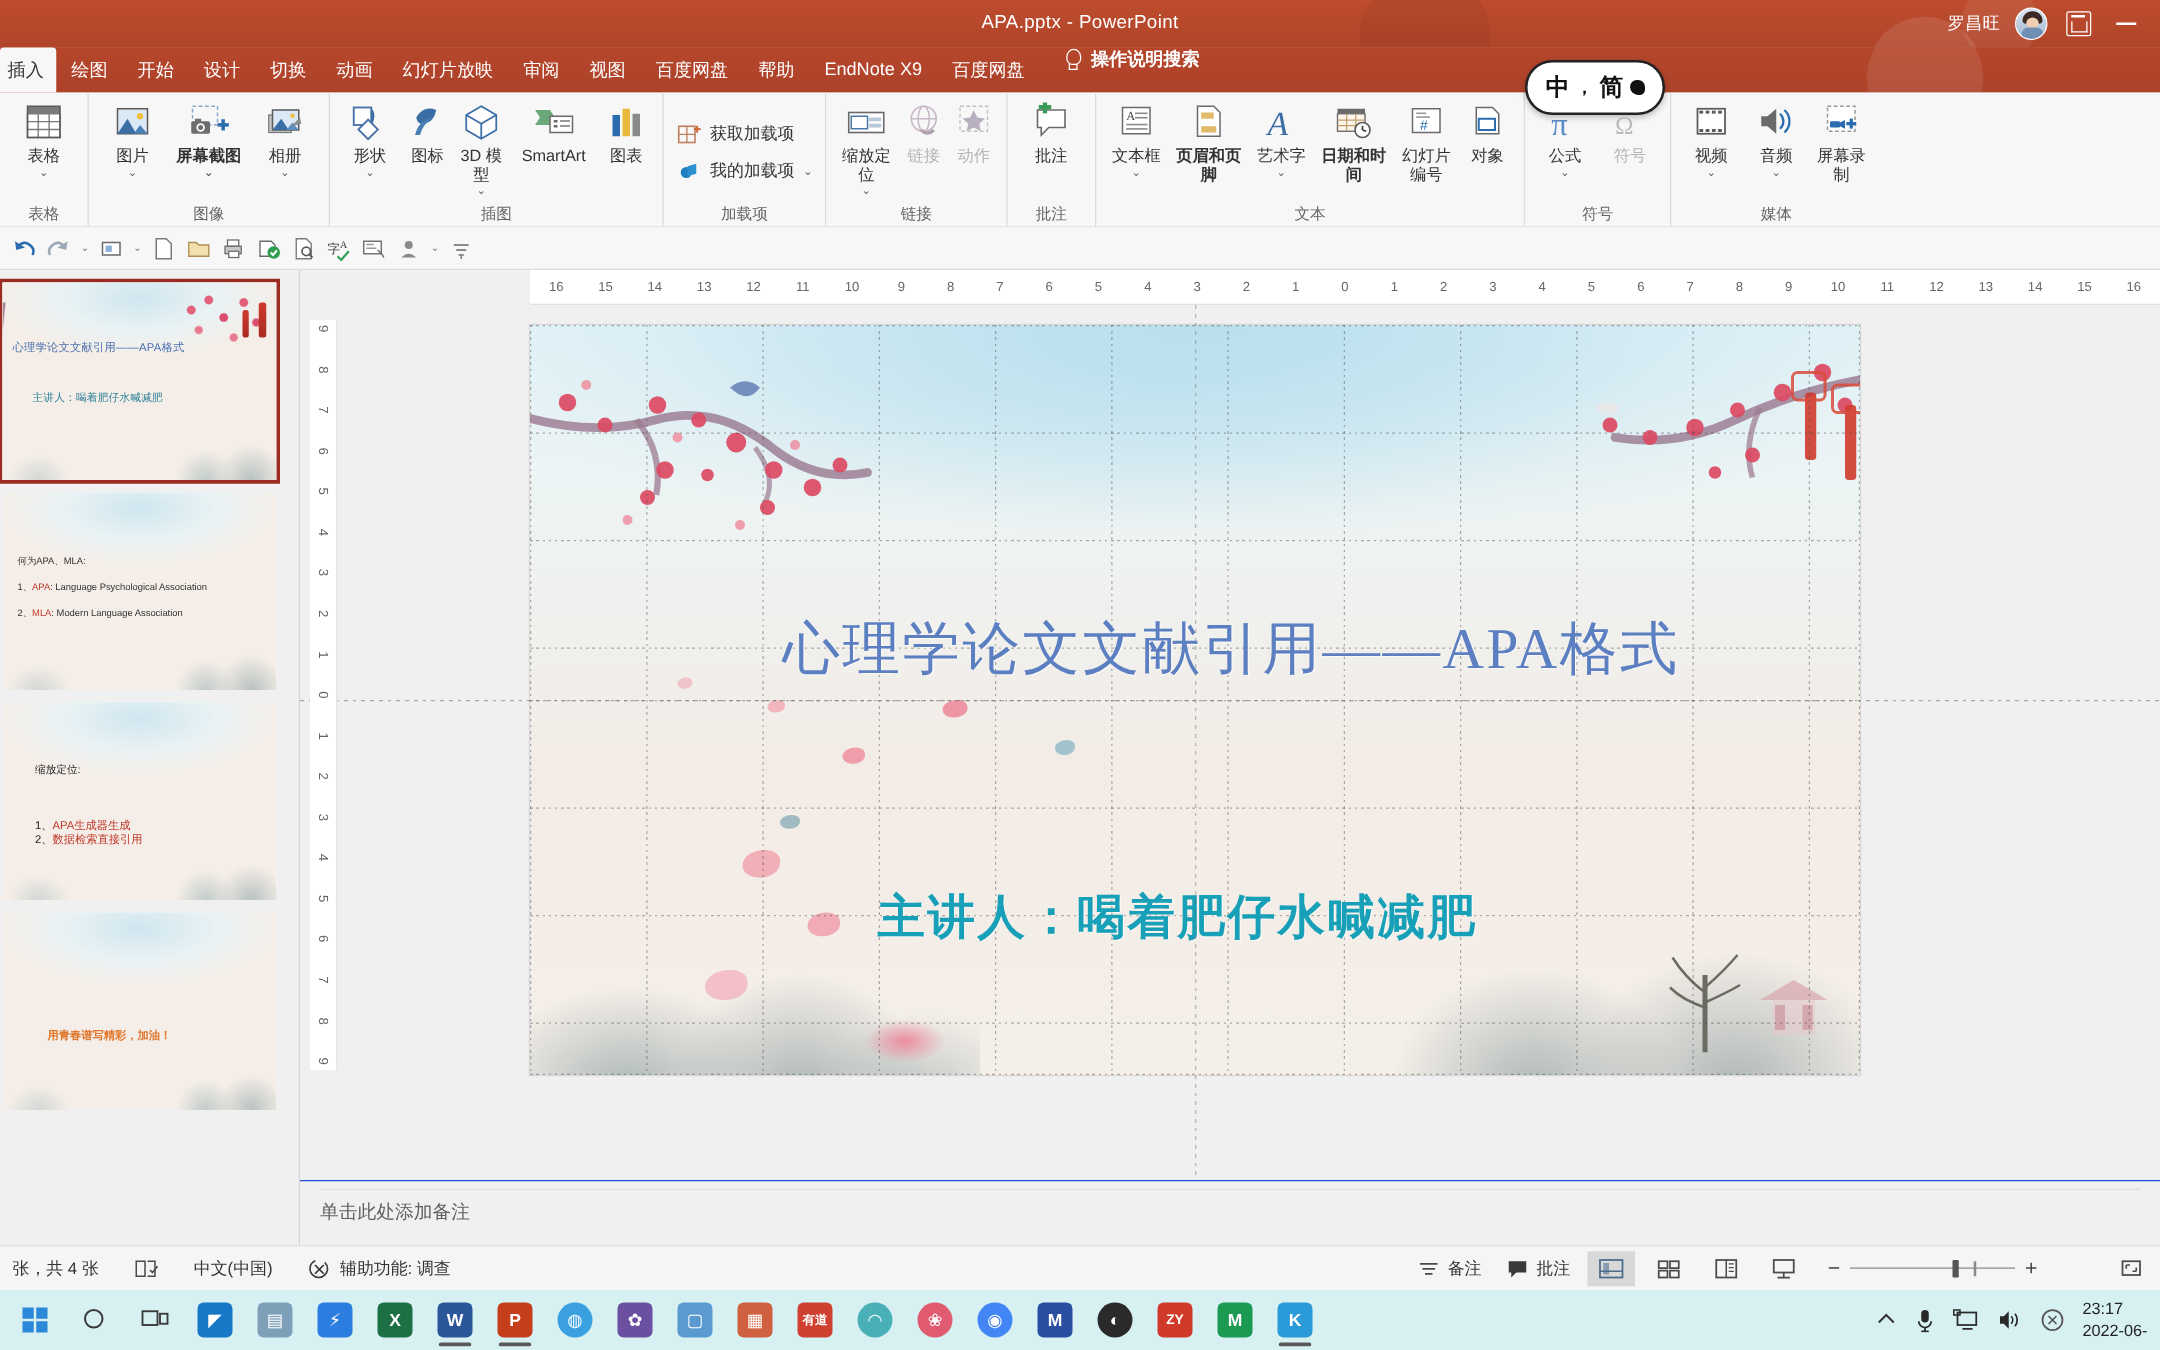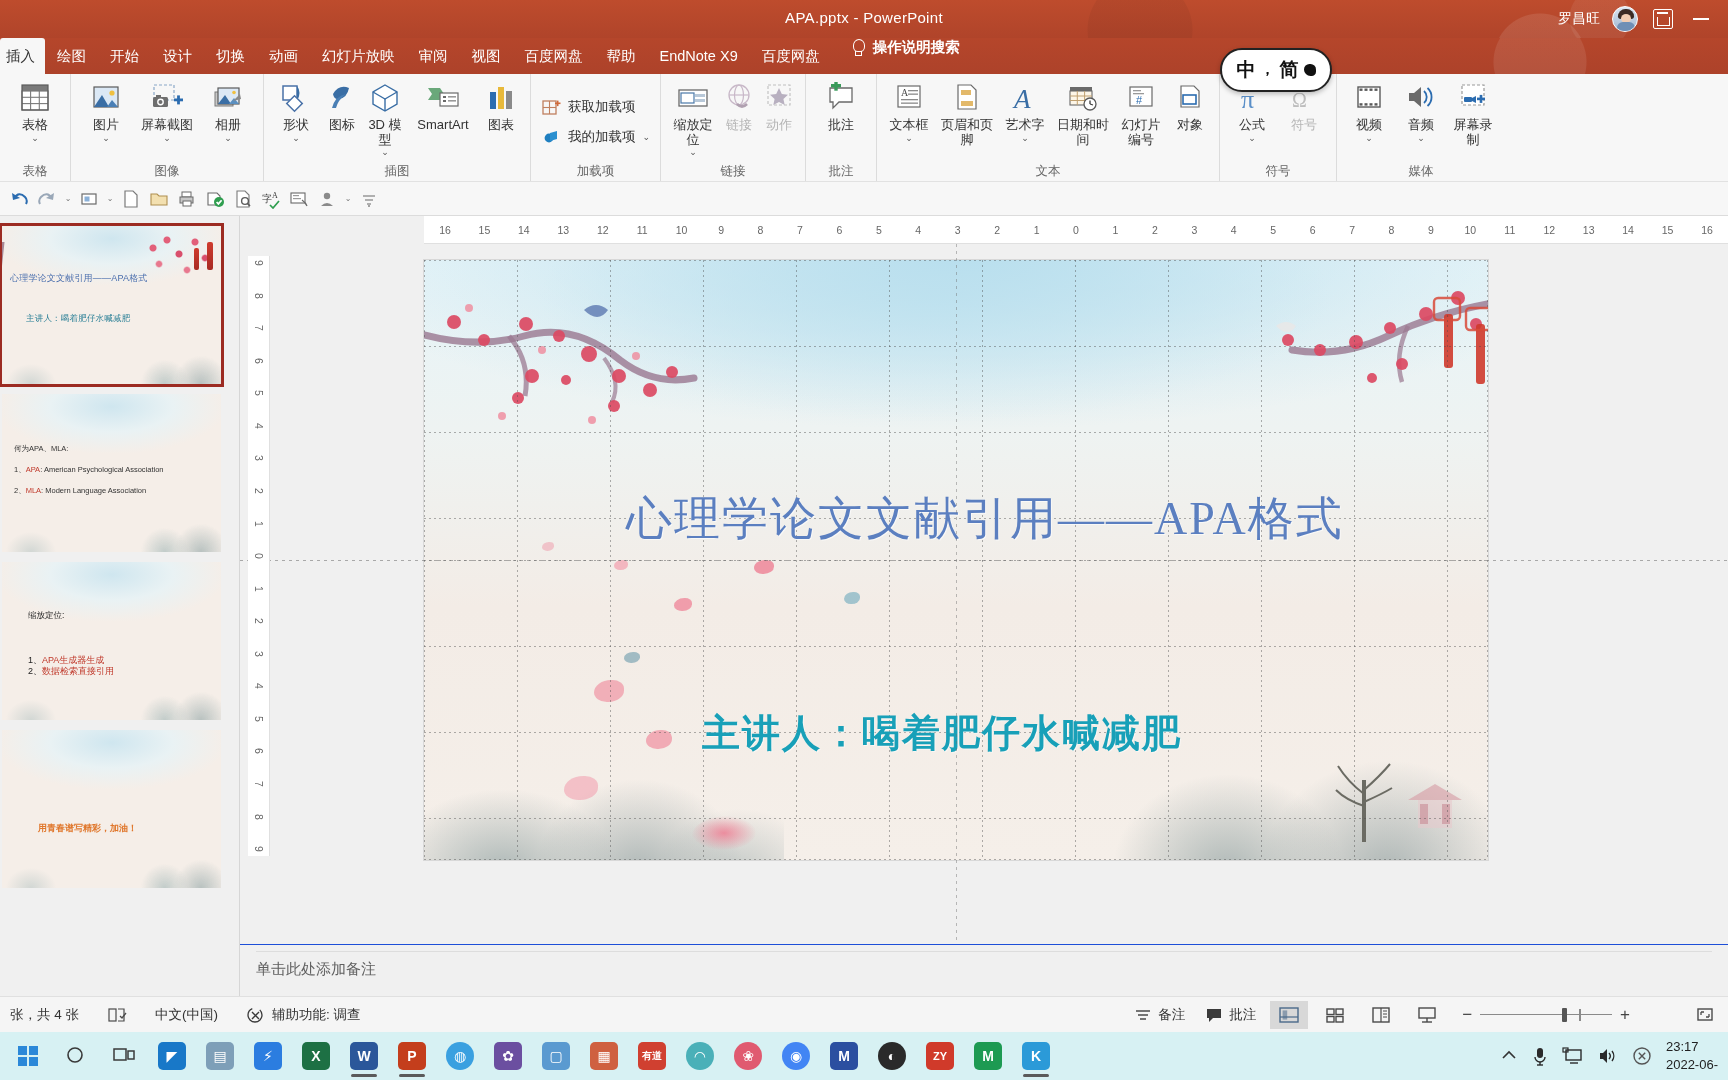--- a/index.html
+++ b/index.html
@@ -73,21 +73,21 @@
   .grp-body{ display:flex; align-items:flex-start; height:82px; }
   .grp-name{
     position:absolute; bottom:1px; left:0; right:0; text-align:center;
     font-size:12.5px; color:#666;
   }
   .btn{
     width:58px; display:flex; flex-direction:column; align-items:center;
     padding:3px 2px 0 2px; font-size:13px; color:#333; text-align:center; line-height:1.12;
   }
   .btn.w70{width:70px;}
-  .btn.w64{width:64px;}
+  .btn.w64{width:64px;font-weight:bold;}
   .btn.w52{width:52px;}
   .btn .ic{ height:34px; display:flex;align-items:center;justify-content:center; margin-bottom:3px;}
   .btn .lbl{ white-space:normal; }
   .caret{ font-size:9px; color:#555; line-height:1; margin-top:1px;}
   .btn.dim{ color:#b5b5b5; }
   .small-row{ display:flex; flex-direction:column; justify-content:center; height:82px; padding-top:6px;}
   .small-btn{ display:flex; align-items:center; gap:7px; font-size:13.5px; color:#333; height:30px; padding:0 4px;}
 
   
   .qat{
@@ -787,21 +787,21 @@
         <div class="t1-sub">主讲人：喝着肥仔水喊减肥</div>
       </div>
     </div>
 
     <div class="thumb">
       <div class="canvas">
         <div class="mtn"></div>
           <div class="mtn2"></div>
         <div class="t2-l0">何为APA、MLA:</div>
         <div class="t2-l1">
-          <span>1、</span><span class="red">APA</span><span>: American Psychological Association</span>
+          <span>1、</span><span class="red">APA</span><span>: Language Psychological Association</span>
         </div>
         <div class="t2-l2">
           <span>2、</span><span class="red">MLA</span><span>: Modern Language Association</span>
         </div>
       </div>
     </div>
 
     <div class="thumb">
       <div class="canvas">
         <div class="mtn"></div>

